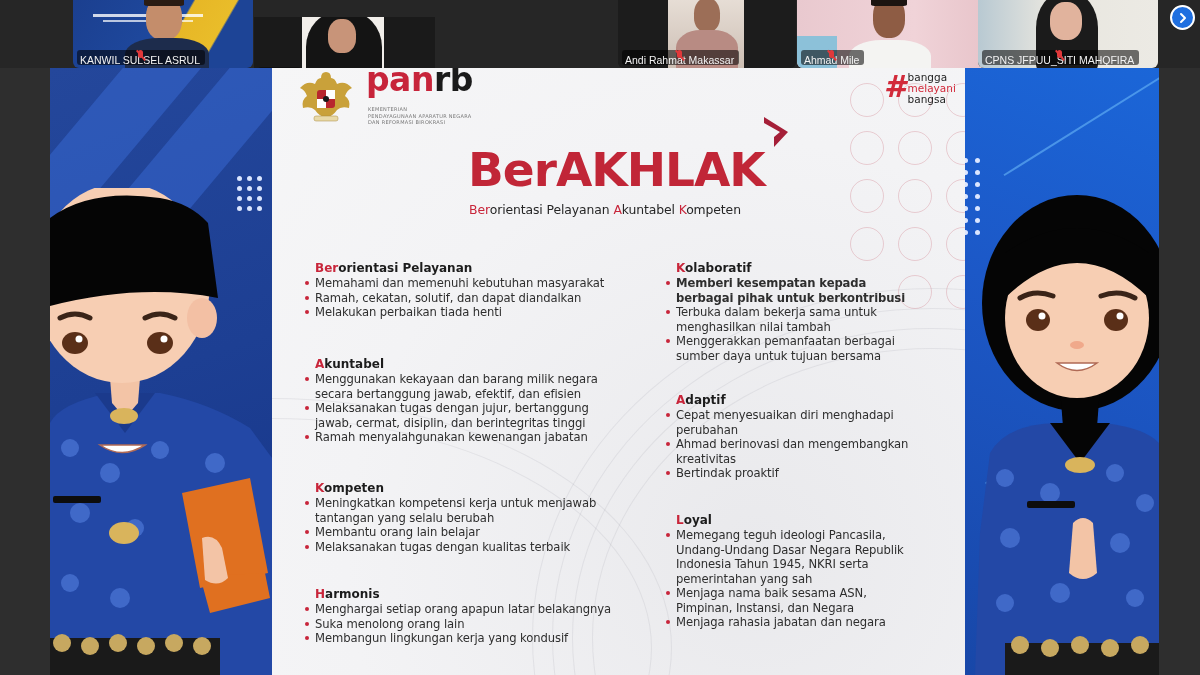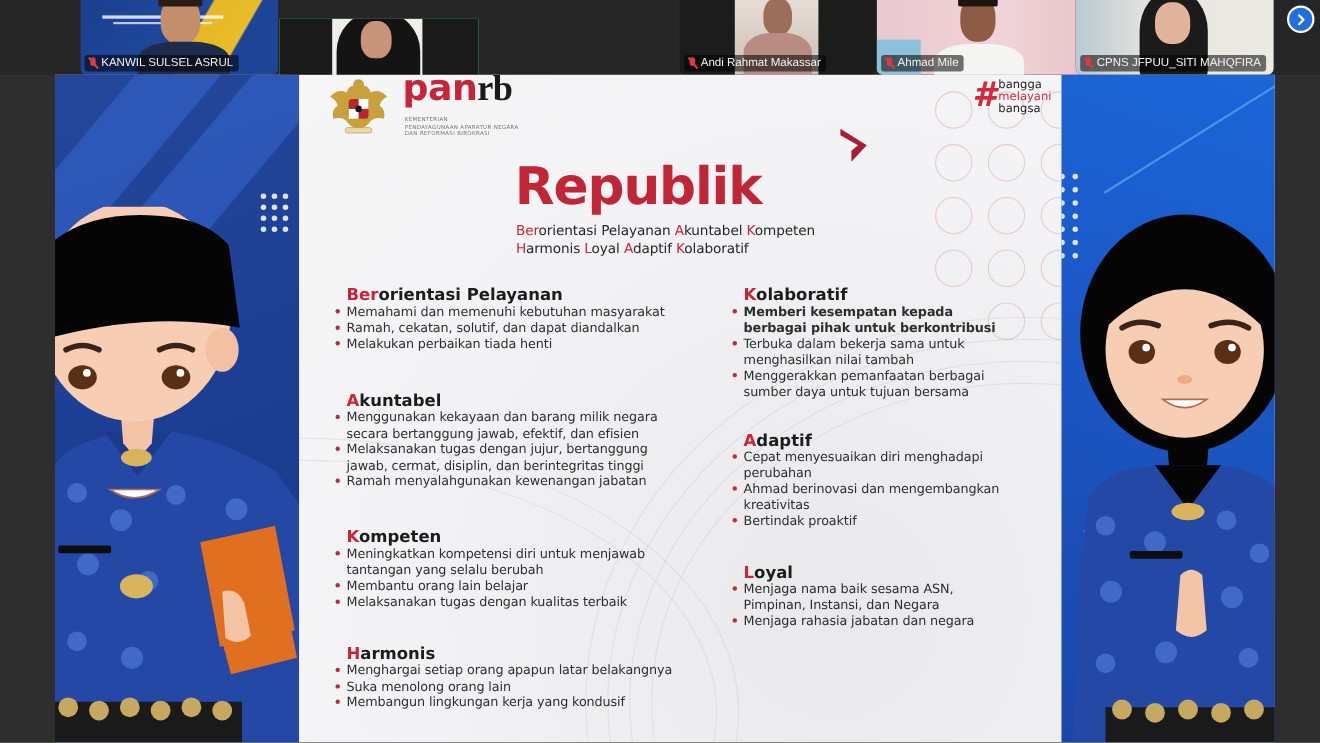--- a/index.html
+++ b/index.html
@@ -3,21 +3,21 @@
 <meta charset="utf-8">
 <style>
   * { box-sizing: border-box; margin: 0; padding: 0; }
   html, body { width: 1200px; height: 675px; overflow: hidden; background: #2b2b2b; font-family: "DejaVu Sans", sans-serif; }
   .root { position: relative; width: 1200px; height: 675px; background: #2e2e2e; }
 
   
   .strip { position: absolute; left: 0; top: 0; width: 1200px; height: 68px; background: #262626; }
   .tile { position: absolute; top: 0; height: 68px; border-radius: 0 0 6px 6px; overflow: hidden; background: #1d1d1d; }
   .tile .video { position: absolute; inset: 0; }
-  .tile .name-tag { position: absolute; left: 4px; bottom: 3px; height: 15px; padding: 0 5px 0 3px; background: rgba(0,0,0,0.55); border-radius: 3px; color: #f2f2f2; font-family: "Liberation Sans", sans-serif; font-size: 10.5px; line-height: 15px; display: flex; align-items: center; gap: 3px; white-space: nowrap; }
+  .tile .name-tag { position: absolute; left: 4px; bottom: 3px; height: 15px; padding: 0 5px 0 3px; background: rgba(0,0,0,0.55); border-radius: 3px; color: #f2f2f2; font-family: "Liberation Sans", sans-serif; font-size: 10.5px; line-height: 15px; display: flex; align-items: center; gap: 3px; white-space: nowrap; flex-direction: column; }
   .mic-off { display: inline-block; width: 9px; height: 11px; position: relative; }
   .mic-off::before { content: ""; position: absolute; left: 2px; top: 0; width: 5px; height: 8px; border-radius: 3px; background: #e0393b; }
   .mic-off::after { content: ""; position: absolute; left: 4px; top: -1px; width: 1.5px; height: 13px; background: #e0393b; transform: rotate(-40deg); }
   .tile.active { outline: 2px solid #2ecc71; outline-offset: -2px; margin-top: 17px; }
   .person { position: absolute; }
   .person .head { position: absolute; border-radius: 45% 45% 42% 42%; }
   .person .body { position: absolute; border-radius: 40% 40% 0 0; }
 
   .next-btn { position: absolute; left: 1170px; top: 5px; width: 25px; height: 25px; border-radius: 50%; background: #1f6fe0; border: 2px solid #ffffff; display: flex; align-items: center; justify-content: center; cursor: pointer; }
   .next-btn svg { width: 12px; height: 12px; }
@@ -31,37 +31,37 @@
   .dots span { width: 5px; height: 5px; border-radius: 50%; background: #dbe6ff; display: block; }
 
   .center { position: absolute; left: 222px; top: 0; width: 693px; height: 607px; background: radial-gradient(ellipse at 70% 80%, #e9e9ec 0%, #f3f3f5 60%, #f6f6f7 100%); overflow: hidden; }
   .wave { position: absolute; border: 1px solid rgba(160,160,170,0.18); border-radius: 50%; }
   .circle-deco { position: absolute; width: 34px; height: 34px; border-radius: 50%; border: 1.5px solid rgba(210,130,140,0.35); }
 
   
   .garuda { position: absolute; left: 25px; top: 0px; width: 58px; height: 58px; }
   .panrb-word { position: absolute; left: 94px; top: -8px; font-family: "DejaVu Sans", sans-serif; font-weight: bold; font-size: 33px; letter-spacing: -0.5px; line-height: 40px; }
   .panrb-word .pan { color: #c7243a; }
-  .panrb-word .rb { color: #1a1a1a; font-family: Liberation Serif, serif; }
+  .panrb-word .rb { color: #1a1a1a; }
   .panrb-sub { position: absolute; left: 96px; top: 38px; font-size: 5px; color: #777; line-height: 6.5px; letter-spacing: 0.3px; text-transform: uppercase; }
 
   .bangga { position: absolute; left: 612px; top: 3px; display: flex; align-items: flex-start; gap: 2px; }
   .bangga .hash { color: #d22a3a; font-family: "DejaVu Sans", sans-serif; font-weight: bold; font-size: 31px; line-height: 30px; font-style: italic; }
   .bangga .words { font-family: "DejaVu Sans", sans-serif; font-size: 10.5px; line-height: 11px; color: #1f1f1f; margin-top: 1px; }
   .bangga .words .red { color: #d22a3a; }
 
   
   .title-chevron { position: absolute; left: 490px; top: 47px; width: 28px; height: 36px; }
   .title { position: absolute; left: 196px; top: 74px; font-family: "DejaVu Sans", sans-serif; font-weight: bold; font-size: 47px; letter-spacing: -1px; line-height: 56px; color: #c12637; }
   .subtitle { position: absolute; left: 197px; top: 134px; font-family: "DejaVu Sans", sans-serif; font-size: 12.4px; line-height: 16px; color: #262626; letter-spacing: -0.1px; }
   .hl { color: #c8253a; }
 
   
   .val { position: absolute; font-family: "DejaVu Sans", sans-serif; color: #2a2a2a; }
-  .val h3 { font-size: 15px; font-weight: bold; color: #1c1c1c; line-height: 16px; margin-left: 11px; }
+  .val h3 { font-size: 12px; font-weight: bold; color: #1c1c1c; line-height: 16px; margin-left: 11px; }
   .val h3 .first { color: #c8253a; }
   .val ul { list-style: none; }
   .val li { position: relative; font-size: 11.6px; line-height: 14.5px; padding-left: 11px; color: #2e2e2e; letter-spacing: -0.1px; }
   .val li::before { content: ""; position: absolute; left: 1px; top: 5px; width: 4px; height: 4px; border-radius: 50%; background: #c8253a; }
 
   
   .char { position: absolute; }
 </style>
 </head>
 <body>
@@ -268,24 +268,23 @@
         <div class="words">
           <div>bangga</div>
           <div class="red">melayani</div>
           <div>bangsa</div>
         </div>
       </div>
 
       <svg class="title-chevron" viewBox="0 0 28 36">
         <path d="M2 2 L26 17 L12 32 L12 22 L18 17 L2 8 Z" fill="#a51f38"></path>
       </svg>
-      <div class="title">Republik</div>
+      <div class="title">BerAKHLAK</div>
       <div class="subtitle">
         <div id="sub1"><span class="hl">Ber</span><span>orientasi Pelayanan </span><span class="hl">A</span><span>kuntabel </span><span class="hl">K</span><span>ompeten</span></div>
-        <div id="sub2"><span class="hl">H</span><span>armonis </span><span class="hl">L</span><span>oyal </span><span class="hl">A</span><span>daptif </span><span class="hl">K</span><span>olaboratif</span></div>
       </div>
 
       <div class="val" style="left:32px;top:192px;width:340px;">
         <h3><span class="first">Ber</span><span>orientasi Pelayanan</span></h3>
         <ul>
           <li>Memahami dan memenuhi kebutuhan masyarakat</li>
           <li>Ramah, cekatan, solutif, dan dapat diandalkan</li>
           <li>Melakukan perbaikan tiada henti</li>
         </ul>
       </div>
@@ -295,21 +294,21 @@
         <ul>
           <li style="width:315px;">Menggunakan kekayaan dan barang milik negara secara bertanggung jawab, efektif, dan efisien</li>
           <li style="width:300px;">Melaksanakan tugas dengan jujur, bertanggung jawab, cermat, disiplin, dan berintegritas tinggi</li>
           <li>Ramah menyalahgunakan kewenangan jabatan</li>
         </ul>
       </div>
 
       <div class="val" style="left:32px;top:412px;width:330px;">
         <h3><span class="first">K</span><span>ompeten</span></h3>
         <ul>
-          <li style="width:300px;">Meningkatkan kompetensi diri untuk menjawab tantangan yang selalu berubah</li>
+          <li style="width:300px;">Meningkatkan kompetensi kerja untuk menjawab tantangan yang selalu berubah</li>
           <li>Membantu orang lain belajar</li>
           <li>Melaksanakan tugas dengan kualitas terbaik</li>
         </ul>
       </div>
 
       <div class="val" style="left:32px;top:518px;width:340px;">
         <h3><span class="first">H</span><span>armonis</span></h3>
         <ul>
           <li>Menghargai setiap orang apapun latar belakangnya</li>
           <li>Suka menolong orang lain</li>
@@ -331,20 +330,21 @@
         <ul>
           <li style="width:250px;">Cepat menyesuaikan diri menghadapi perubahan</li>
           <li style="width:255px;">Ahmad berinovasi dan mengembangkan kreativitas</li>
           <li>Bertindak proaktif</li>
         </ul>
       </div>
 
       <div class="val" style="left:393px;top:444px;width:270px;">
         <h3><span class="first">L</span><span>oyal</span></h3>
         <ul>
+          <li style="width:262px;">Memegang teguh ideologi Pancasila, Undang-Undang Dasar Negara Republik Indonesia Tahun 1945, NKRI serta pemerintahan yang sah</li>
           <li style="width:230px;">Menjaga nama baik sesama ASN, Pimpinan, Instansi, dan Negara</li>
           <li>Menjaga rahasia jabatan dan negara</li>
         </ul>
       </div>
     </div>
 
     <div class="panel-right">
       <div style="position:absolute;left:20px;top:40px;width:250px;height:2px;background:rgba(120,200,255,0.5);transform:rotate(-32deg);"></div>
       <div style="position:absolute;left:10px;top:380px;width:120px;height:3px;background:rgba(120,200,255,0.45);transform:rotate(-35deg);"></div>
       <div class="dots" style="left:-2px;top:90px;grid-template-columns:repeat(2,5px);gap:7px 7px;">

